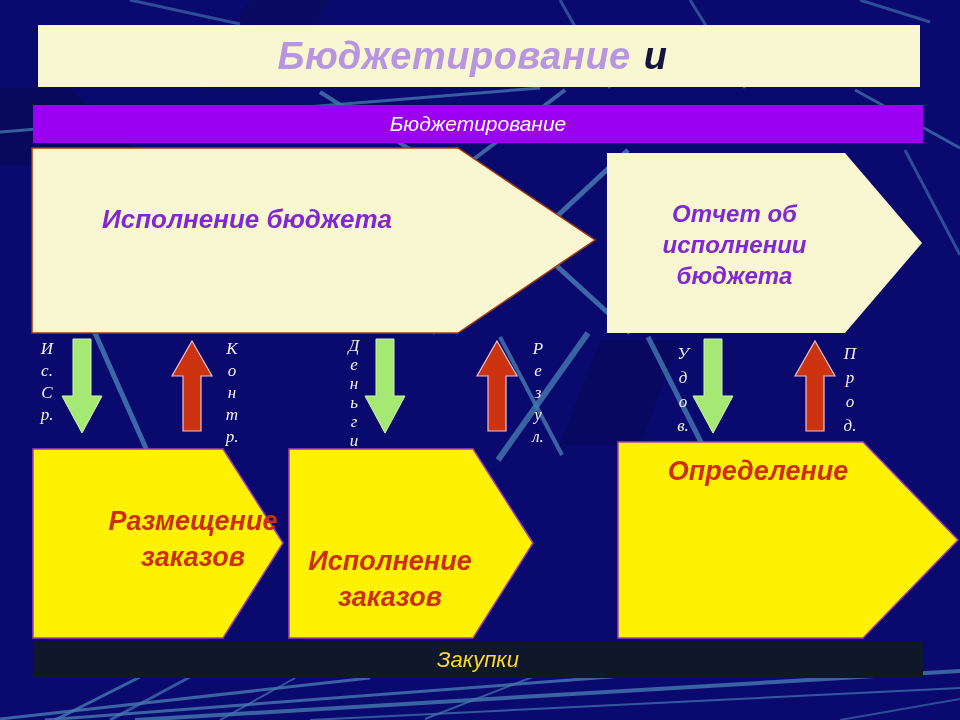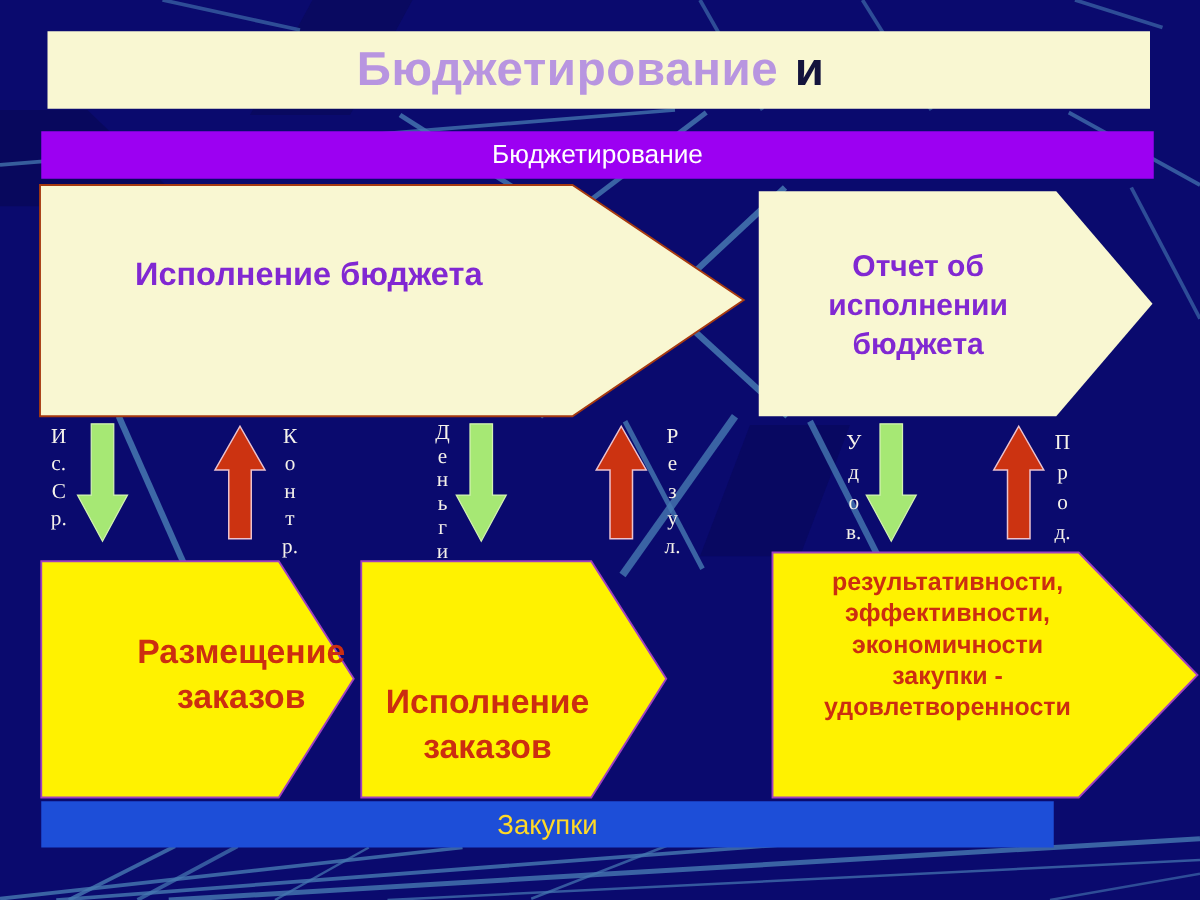--- a/index.html
+++ b/index.html
@@ -1,39 +1,40 @@
 <!DOCTYPE html>
 <html><head>
 <meta charset="utf-8">
 <style>
   html,body{margin:0;padding:0;background:#000;}
   .slide{
     position:relative;width:960px;height:720px;overflow:hidden;
     background:#0a0a6e;
     font-family:"Liberation Sans",sans-serif;
+    font-style:italic;
   }
   .bg-svg{position:absolute;left:0;top:0;z-index:1;}
   .layer{position:absolute;z-index:3;}
 
   .title-box{
     left:38px;top:25px;width:882px;height:62px;
     background:#f9f7d2;display:flex;align-items:center;justify-content:center;
     font-weight:bold;font-size:38px;letter-spacing:.5px;
   }
   .title-part1{color:#b895e0;}
   .title-part2{color:#14143c;margin:0 13px;}
   .title-part3{color:#cc330f;}
 
   .purple-bar{
     left:33px;top:105px;width:890px;height:38px;background:#9c00f2;
     display:flex;align-items:center;justify-content:center;
     color:#ffffff;font-size:21px;z-index:2;position:absolute;
   }
   .red-bar{
-    left:33px;top:641px;width:810px;height:37px;background:#1d4ed8;
+    left:33px;top:641px;width:890px;height:37px;background:#0f172a;
     display:flex;align-items:center;justify-content:center;
     color:#ffd927;font-size:22px;z-index:2;position:absolute;text-align:center;
   }
 
   .arrow-label{white-space:pre-line;text-align:center;}
   .lbl-budget-exec{
     left:32px;top:204px;width:430px;
     color:#8128d2;font-weight:bold;font-size:26px;text-align:center;
   }
   .lbl-budget-report{
@@ -135,25 +136,21 @@
 
   <div class="layer arrow-label lbl-budget-exec">Исполнение бюджета</div>
   <div class="layer arrow-label lbl-budget-report">Отчет об
 исполнении
 бюджета</div>
   <div class="layer arrow-label lbl-order-place">Размещение
 заказов</div>
   <div class="layer arrow-label lbl-order-exec">Исполнение
 заказов</div>
   <div class="layer lbl-eval">
-    <div class="eval-lines">результативности,
-эффективности,
-экономичности
-закупки -
-удовлетворенности</div>
+    <div class="eval-heading">Определение</div>
   </div>
 
   <div class="vlabel" style="left:36px;top:338px;">И
 с.
 С
 р.</div>
   <div class="vlabel" style="left:221px;top:338px;">К
 о
 н
 т

